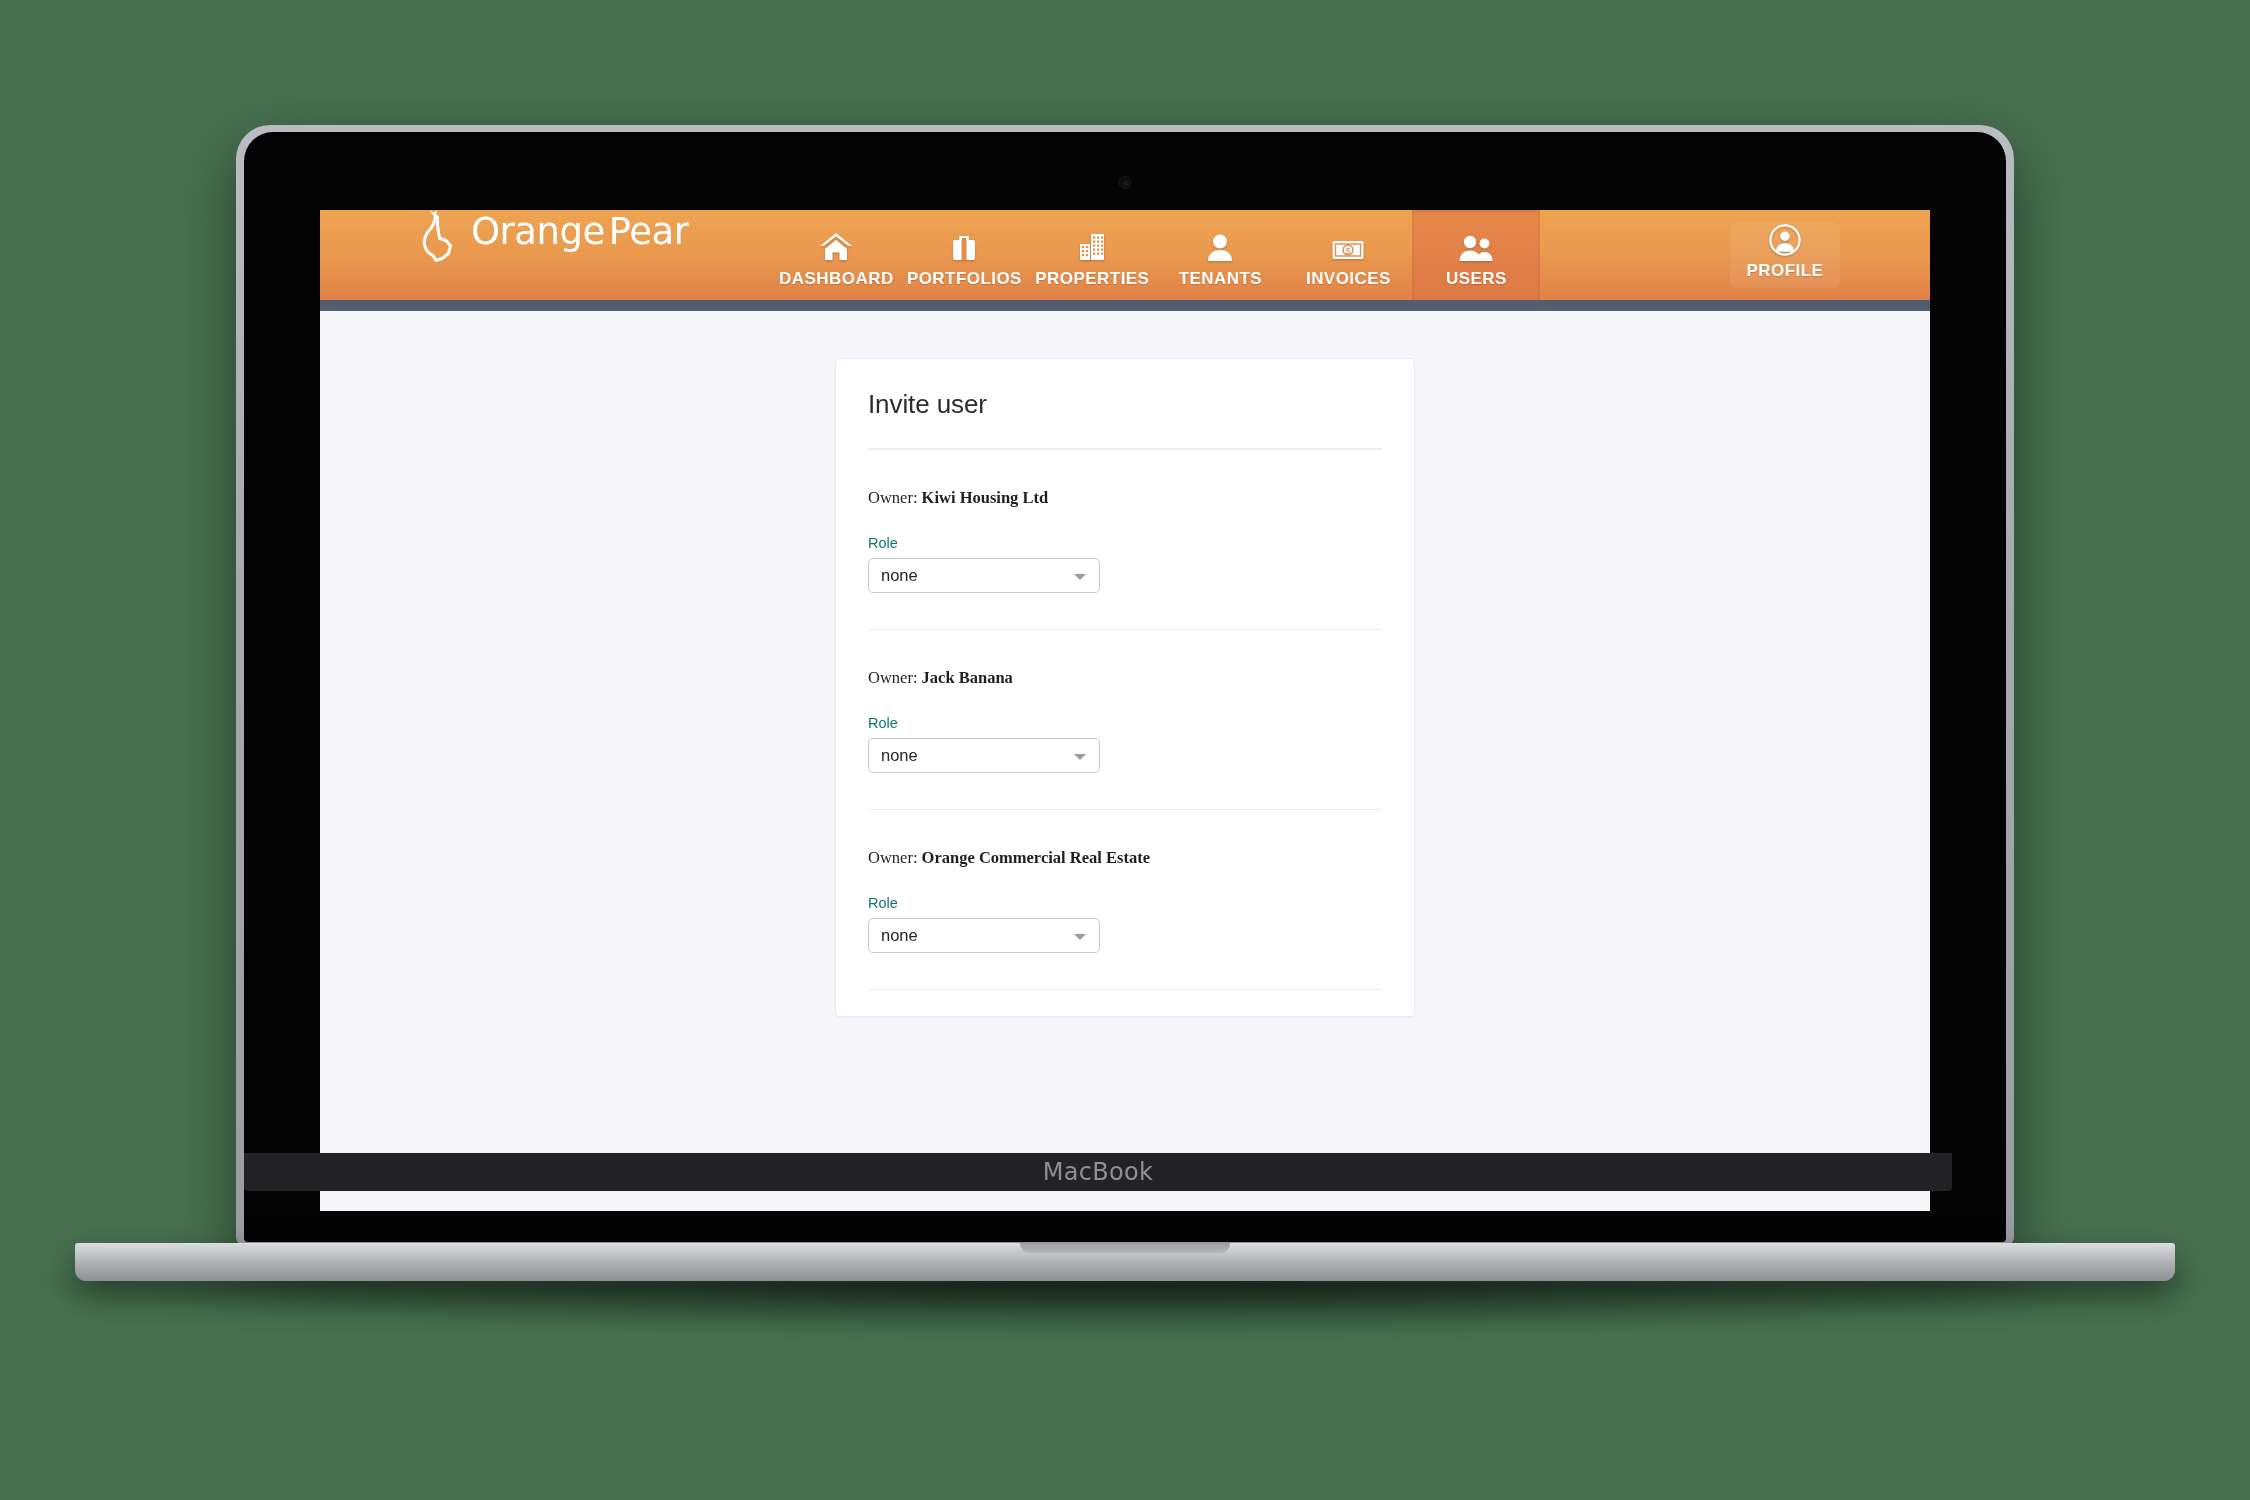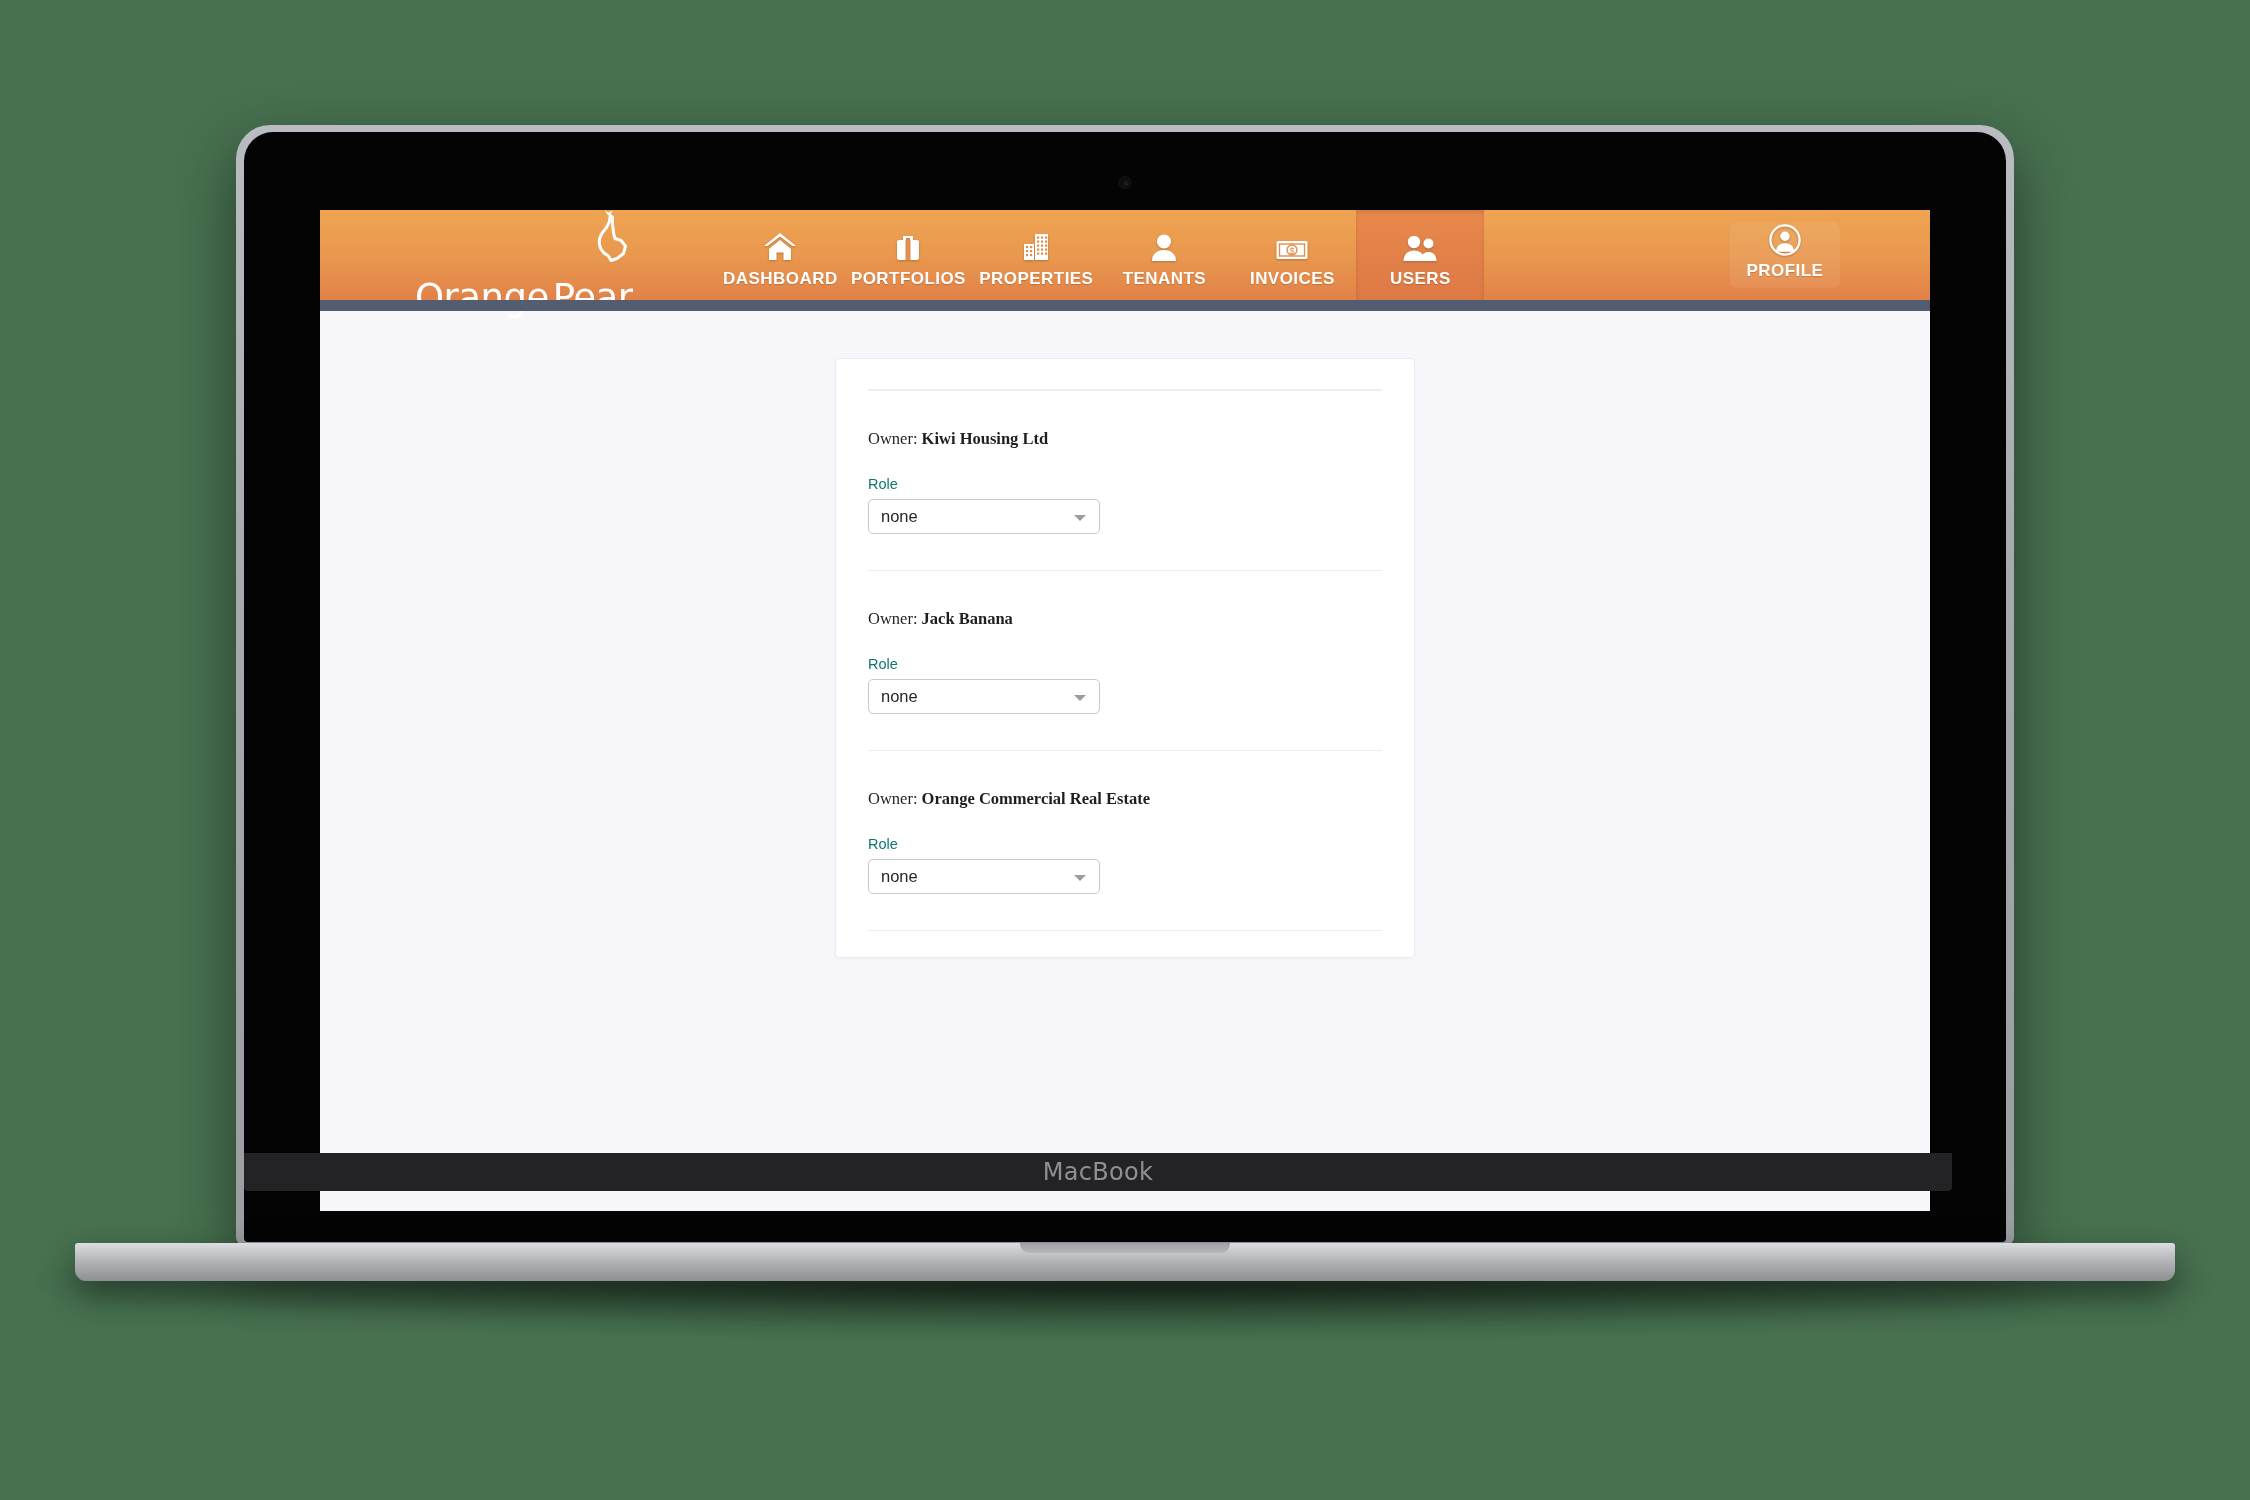--- a/index.html
+++ b/index.html
@@ -138,26 +138,25 @@
   .app-header::after {
     content: "";
     position: absolute;
     left: 0; right: 0; bottom: 0;
     height: 11px;
     background: #545c70;
   }
 
   .brand {
     display: flex;
-    align-items: flex-end;
+    align-items: flex-start;
     gap: 14px;
     padding-left: 95px;
     padding-right: 20px;
     padding-bottom: 11px;
-    flex-direction: column;
   }
   .brand-mark { width: 42px; height: 52px; flex: 0 0 auto; }
   .brand-text {
     color: #ffffff;
     font-size: 37px;
     letter-spacing: -0.5px;
     font-family: "DejaVu Sans", sans-serif;
     font-weight: 400;
     white-space: nowrap;
   }
@@ -460,20 +459,21 @@
             </span>
             <span class="nav-label">PROFILE</span>
           </div>
 
         </div>
 
         <div class="page">
 
           <div class="card">
 
+            <div class="card-title">Invite user</div>
             <div class="hr"></div>
 
             <div class="hr"></div>
 
             <div class="owner-block">
               <div class="owner-line">
                 <span>Owner:</span>
                 <span class="owner-name">Kiwi Housing Ltd</span>
               </div>
               <div class="field-label">Role</div>

